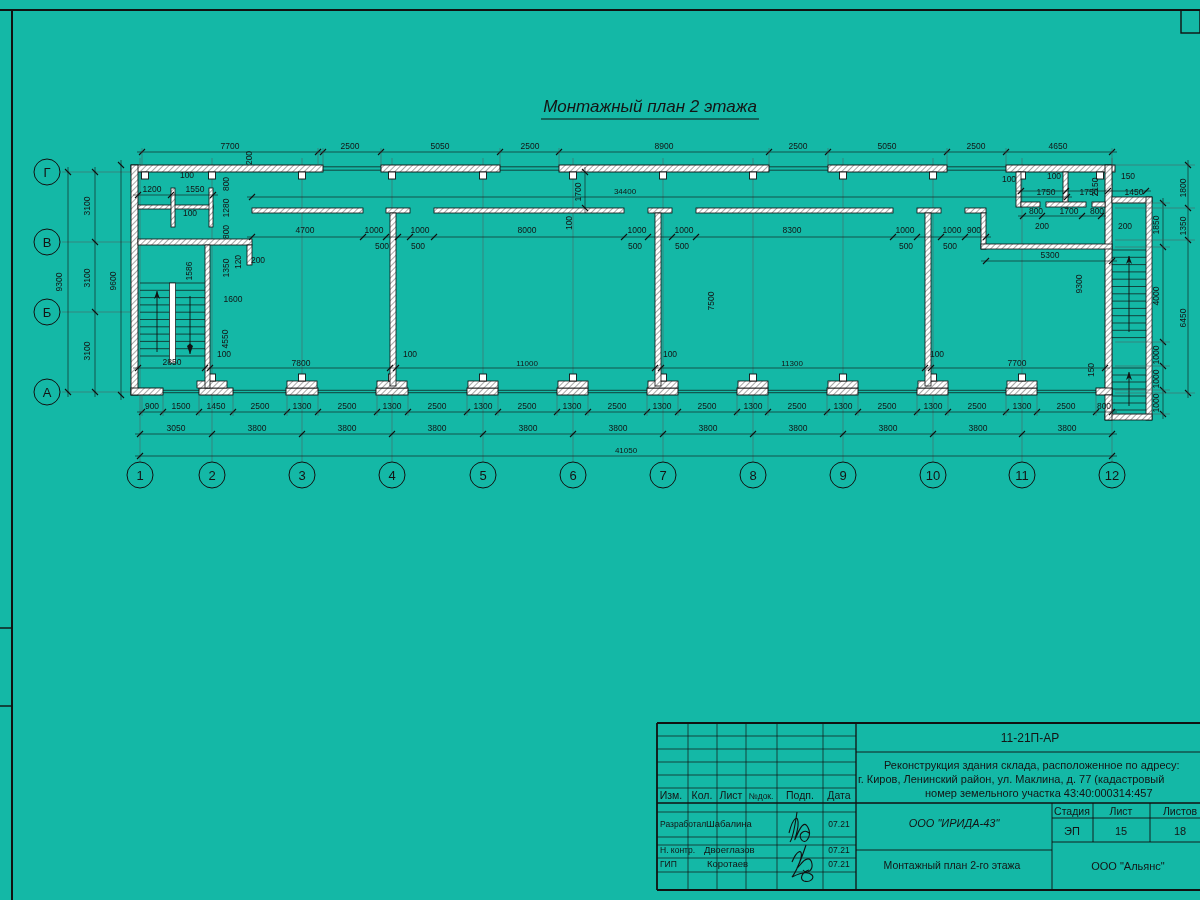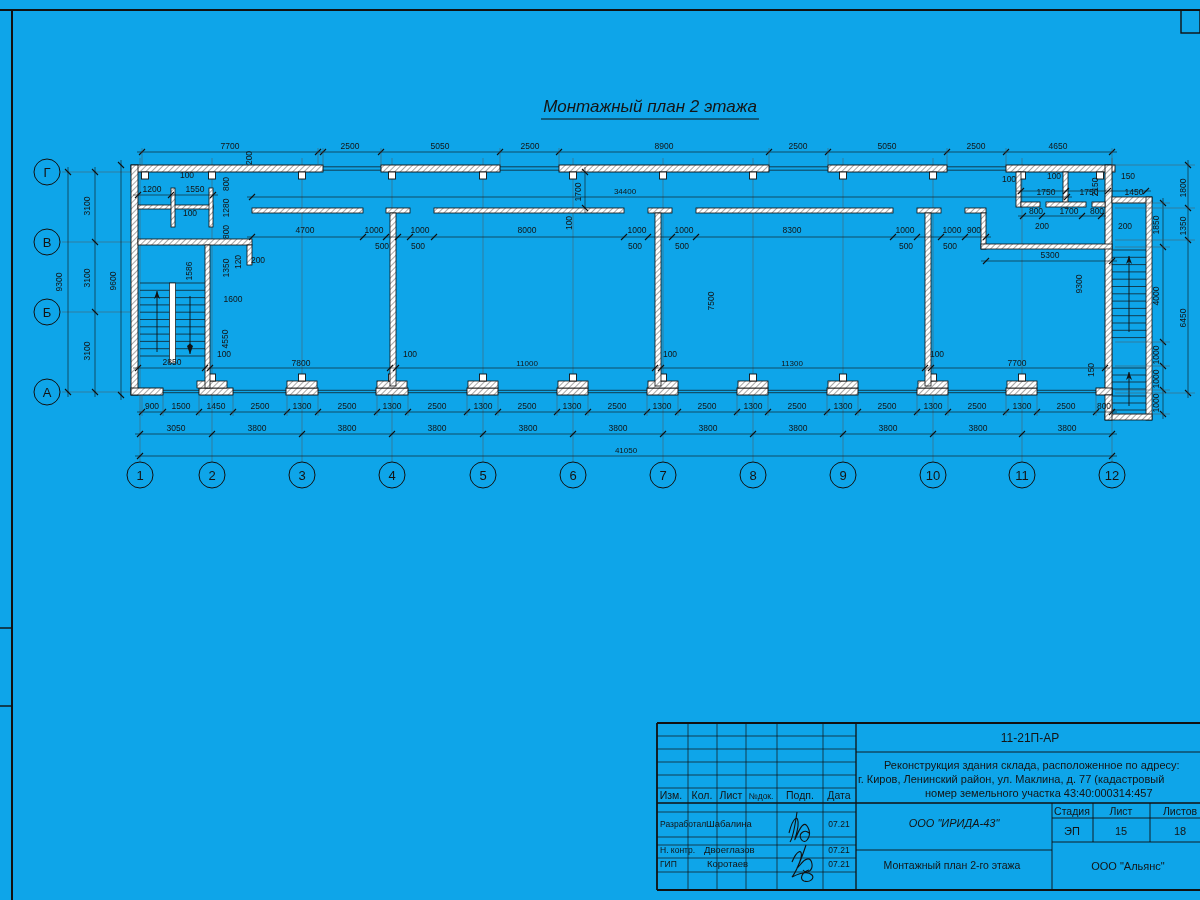--- a/index.html
+++ b/index.html
@@ -1,16 +1,16 @@
 <!DOCTYPE html>
 <html><head>
 <meta charset="utf-8">
 <style>
   html,body{margin:0;padding:0;background:#fff;}
-  .sheet{position:relative;width:1200px;height:900px;background:#0ea5e9;overflow:hidden;}
+  .sheet{position:relative;width:1200px;height:900px;background:#14b8a6;overflow:hidden;}
   svg text{font-family:"Liberation Sans","DejaVu Sans",sans-serif;fill:#141414;}
   .dim{font-size:8.5px;}
   .dimS{font-size:8px;}
   .ax{font-size:13px;}
   .ttl{font-size:17px;font-style:italic;}
   .tb{font-size:10.5px;}
   .tbS{font-size:8.5px;}
   .tbM{font-size:9.5px;}
   .tbB{font-size:12px;}
   .tbI{font-size:11px;font-style:italic;}

